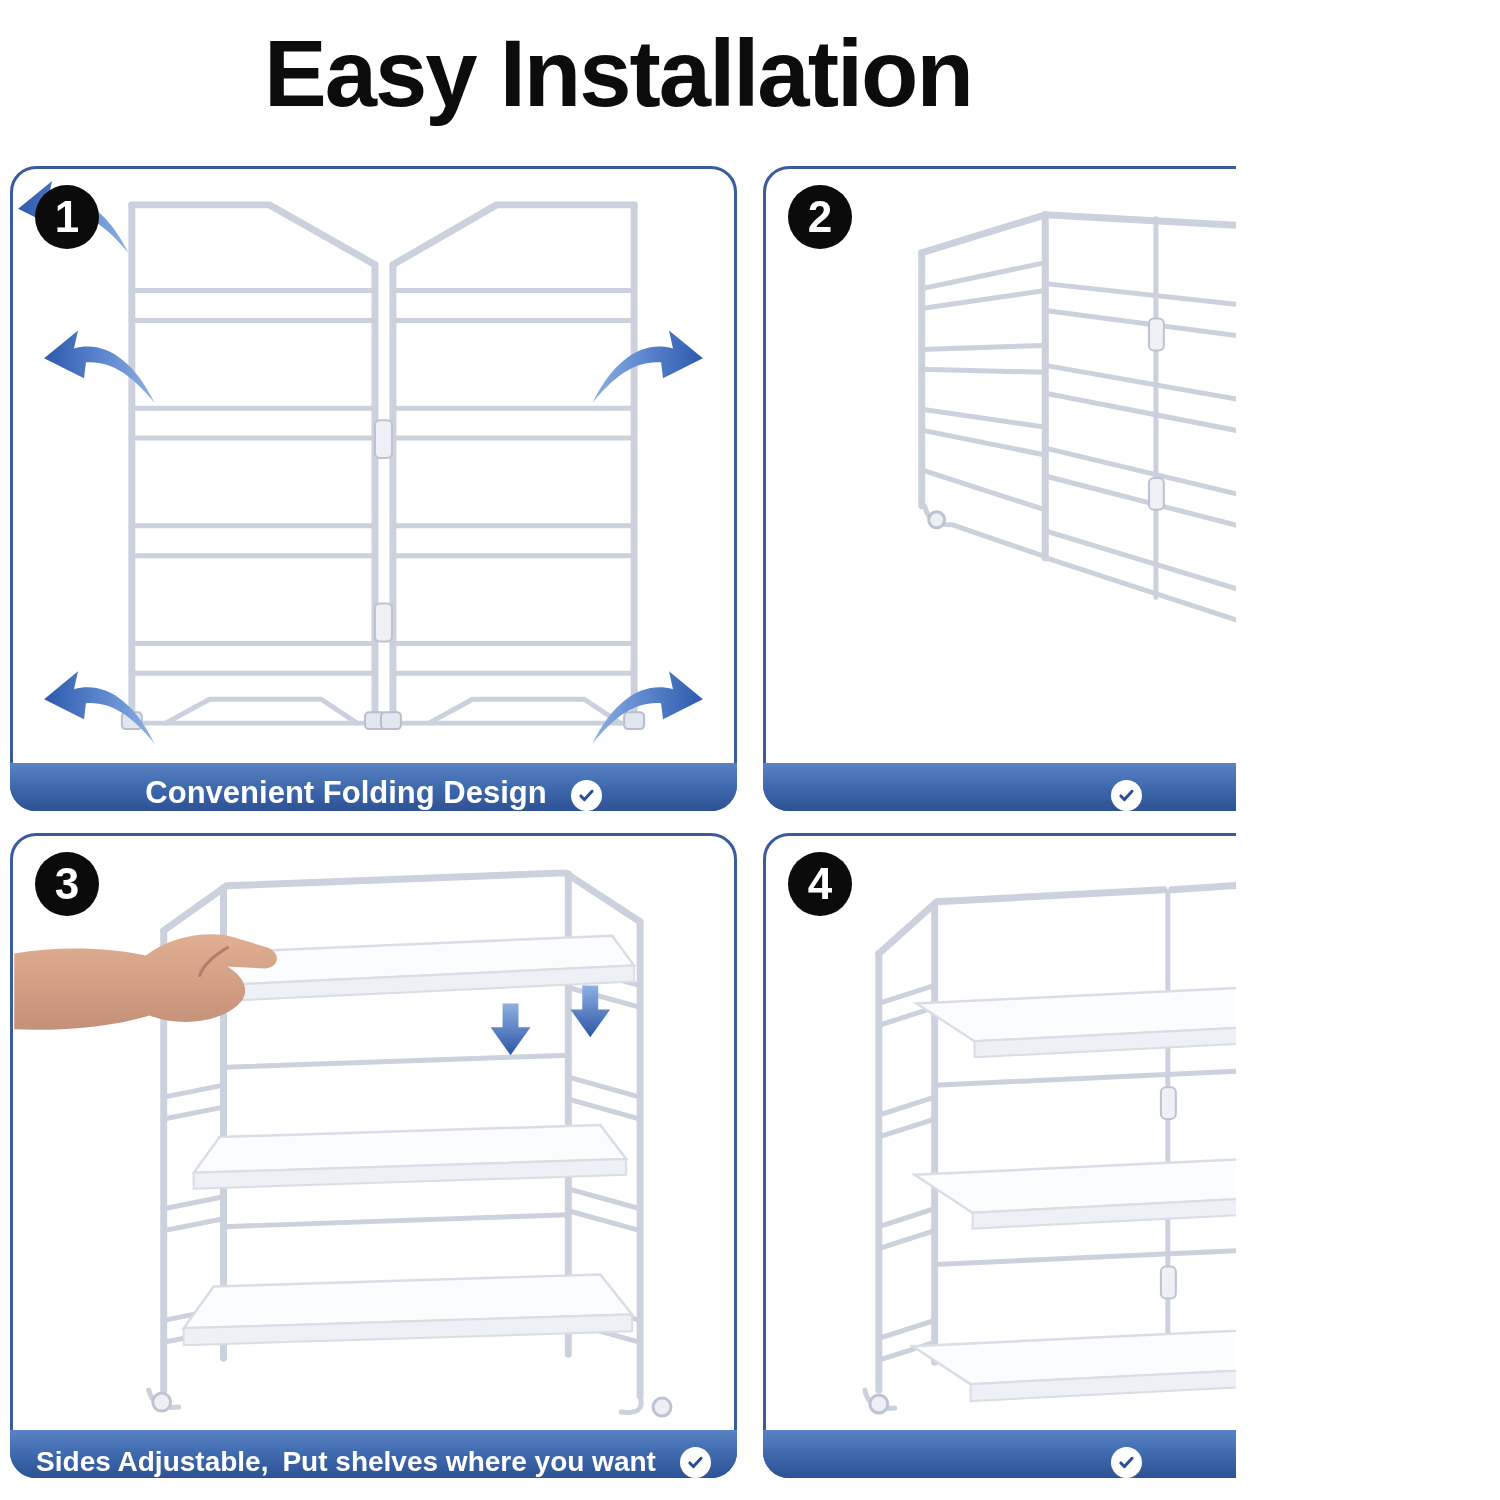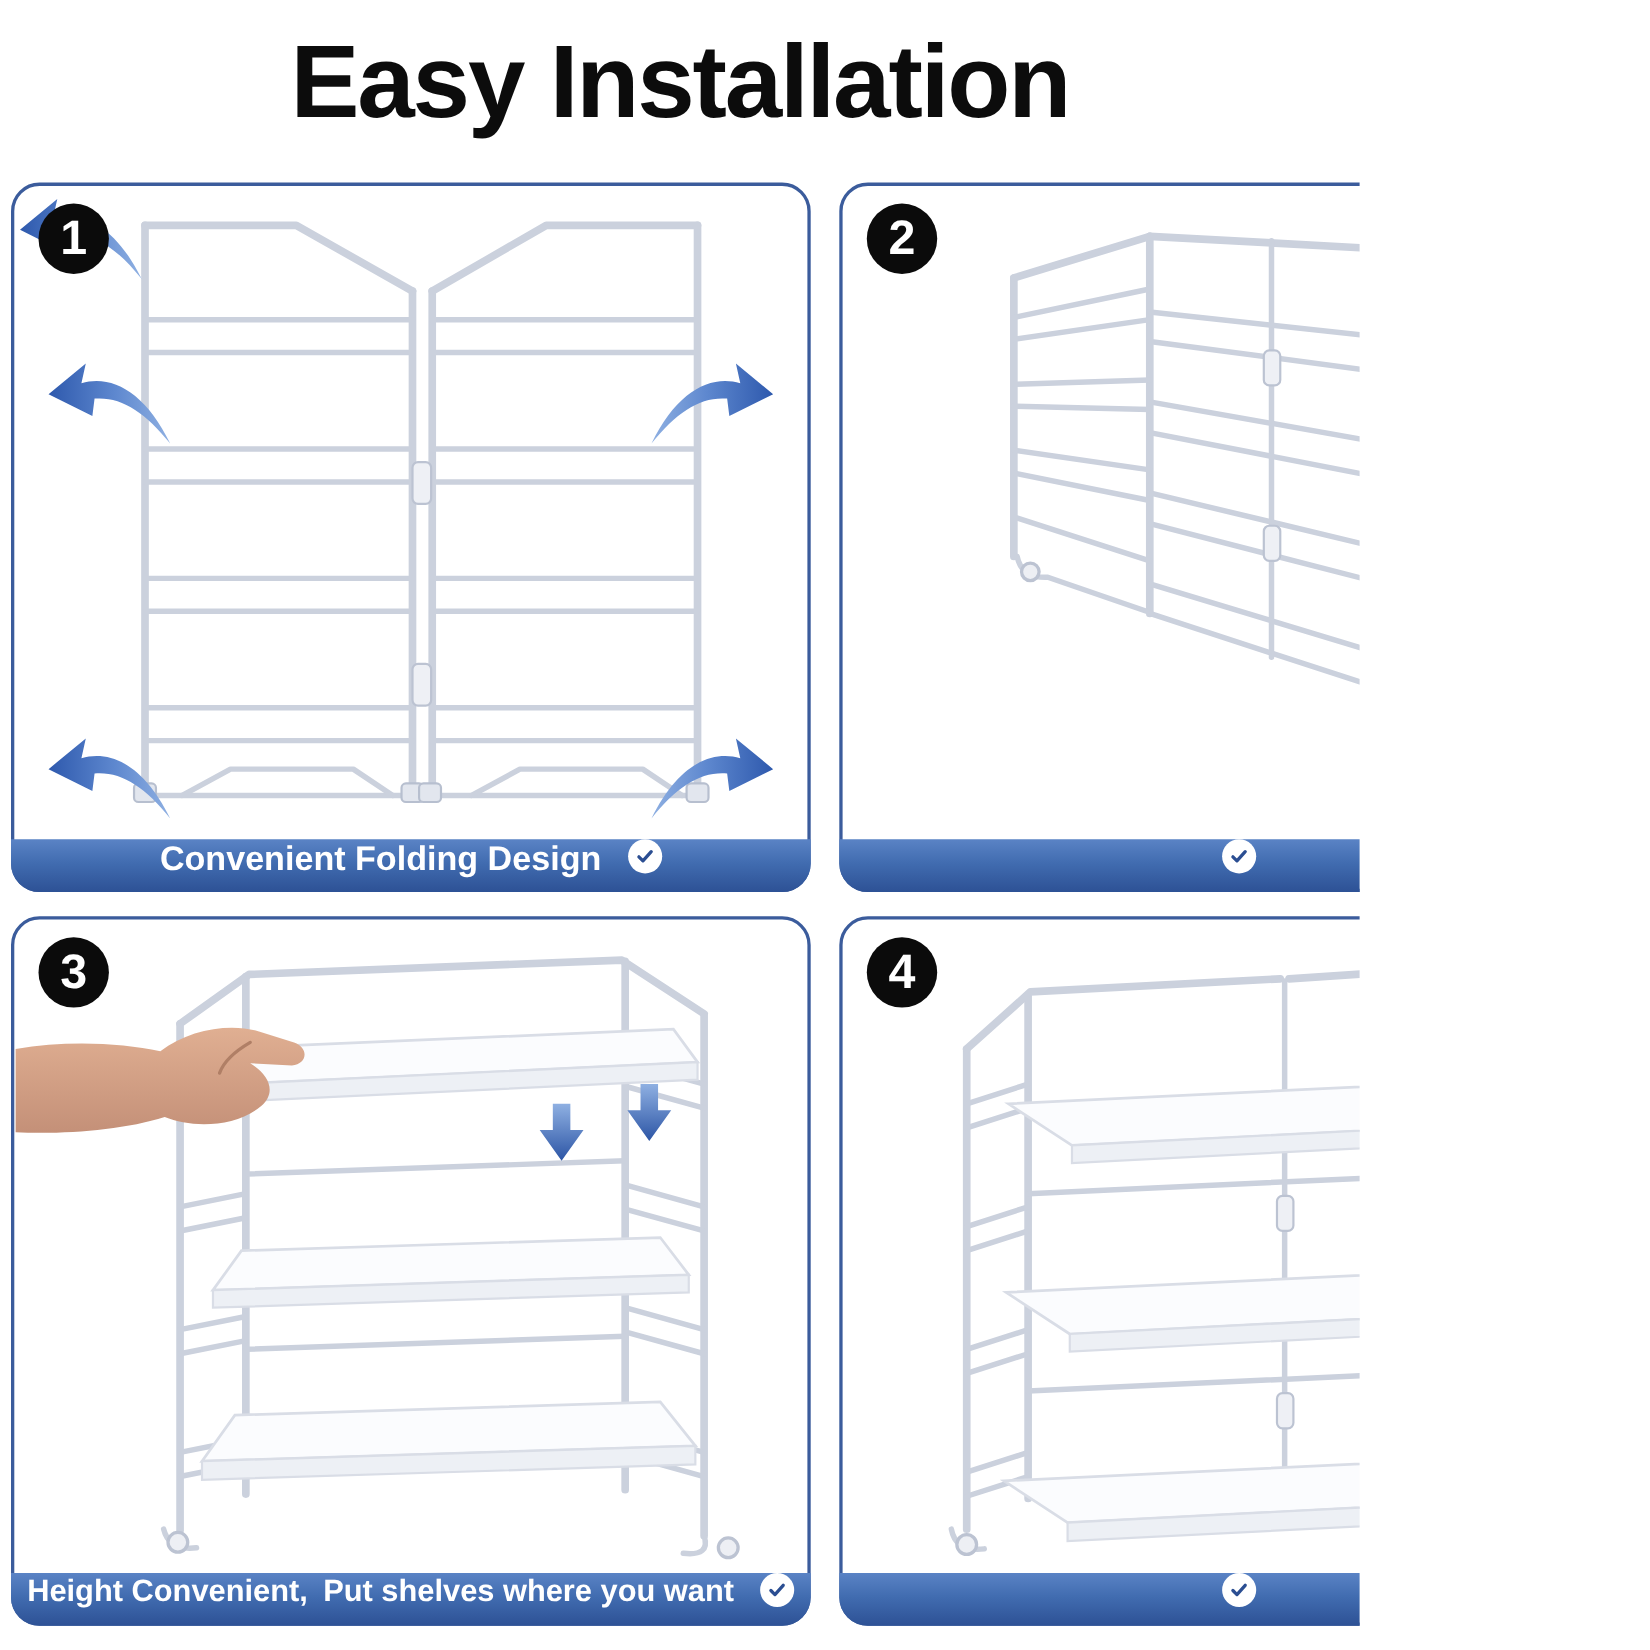--- a/index.html
+++ b/index.html
@@ -12,21 +12,21 @@
   .panel{position:relative;height:645px;border:3px solid #3b5c9c;border-radius:26px;
          background:#fff;box-sizing:border-box;}
   .badge{position:absolute;top:16px;left:22px;width:64px;height:64px;border-radius:50%;
          background:#0b0b0b;color:#fff;display:flex;align-items:center;justify-content:center;
          font-size:44px;font-weight:bold;z-index:3;}
   .art{position:absolute;top:0;left:0;width:100%;height:calc(100% - 46px);}
   .art svg{width:100%;height:100%;display:block;}
   .caption{position:absolute;left:-3px;right:-3px;bottom:-3px;height:48px;
            border-radius:0 0 26px 26px;
            background:linear-gradient(180deg,#5a83c5 0%,#416cb0 45%,#2d5195 100%);
-           display:flex;align-items:flex-start;justify-content:center;gap:24px;
+           display:flex;align-items:flex-end;justify-content:center;gap:24px;
            color:#ffffff;z-index:2;}
   .caption-text{font-size:31px;font-weight:600;white-space:nowrap;}
   .caption-text.small{font-size:28px;}
   .check{width:31px;height:31px;border-radius:50%;background:#ffffff;flex:0 0 auto;
          display:flex;align-items:center;justify-content:center;}
   .check svg{width:21px;height:21px;display:block;}
   
   .wire{fill:none;stroke:#cbd1dd;stroke-linecap:round;stroke-linejoin:round;}
   .w7{stroke-width:7;}
   .w5{stroke-width:5;}
@@ -234,21 +234,21 @@
             <path fill="url(#gd)" transform="translate(482,168)" d="M8,0 h16 v24 h12 L16,52 L-4,24 h12 Z"></path>
             <path fill="url(#gd)" transform="translate(562,150)" d="M8,0 h16 v24 h12 L16,52 L-4,24 h12 Z"></path>
           </g>
           <g>
             <path fill="url(#gh)" d="M0,118 C45,110 95,112 132,120 C158,100 196,94 222,102 L254,112 C268,117 266,132 252,133 L214,131 C232,142 238,158 224,170 C200,190 160,190 136,180 C98,192 45,196 0,194 Z"></path>
             <path d="M214,112 C202,119 190,129 186,140" fill="none" stroke="#b07f66" stroke-width="3" stroke-linecap="round"></path>
           </g>
         </svg>
       </div>
       <div class="caption">
-        <span class="caption-text small">Height Convenient, Put shelves where you want</span>
+        <span class="caption-text small">Sides Adjustable, Put shelves where you want</span>
         <span class="check">
           <svg viewBox="0 0 24 24">
               <path d="M5.5 12.5l4.2 4.2 8.6-9.6" fill="none" stroke="#2b4e92" stroke-width="3.4" stroke-linecap="round" stroke-linejoin="round"></path>
             </svg>
         </span>
       </div>
     </div>
 
     <div class="panel">
       <div class="badge">

